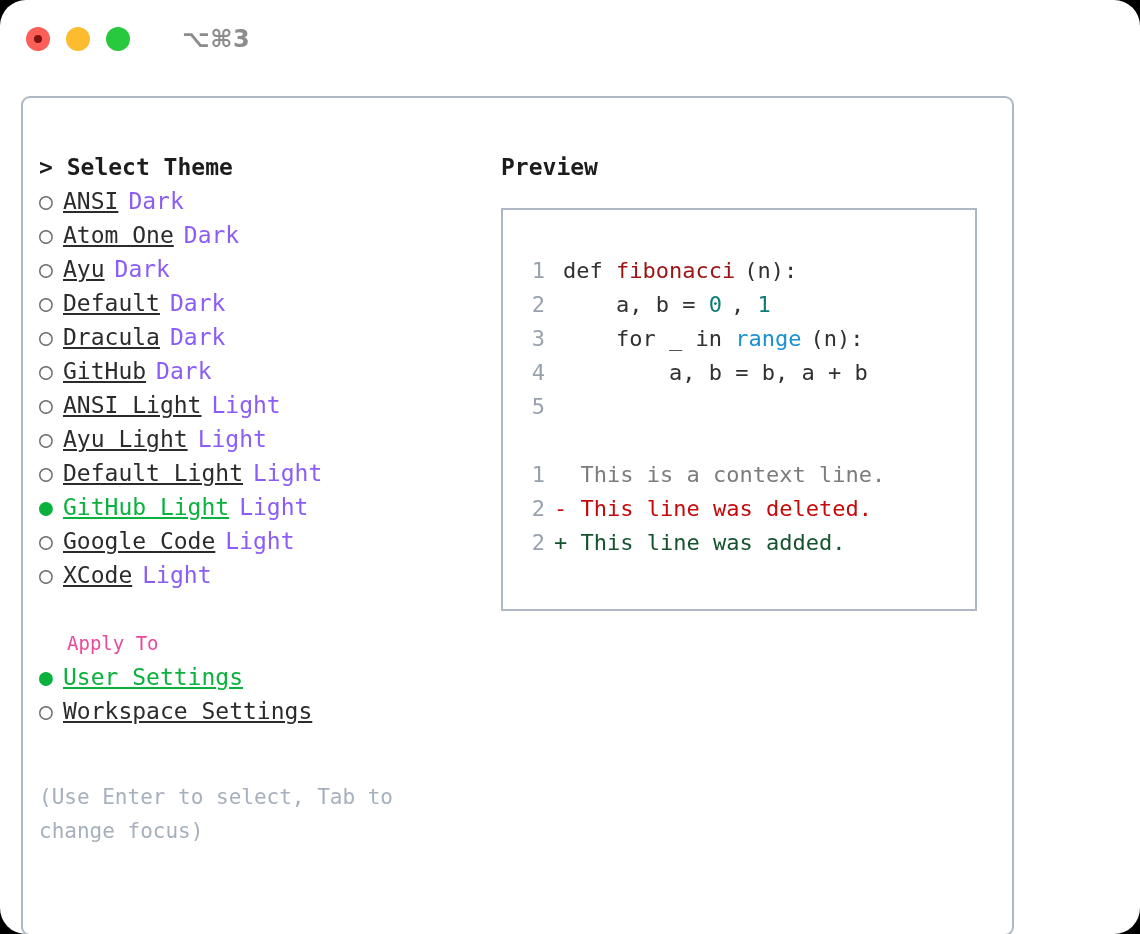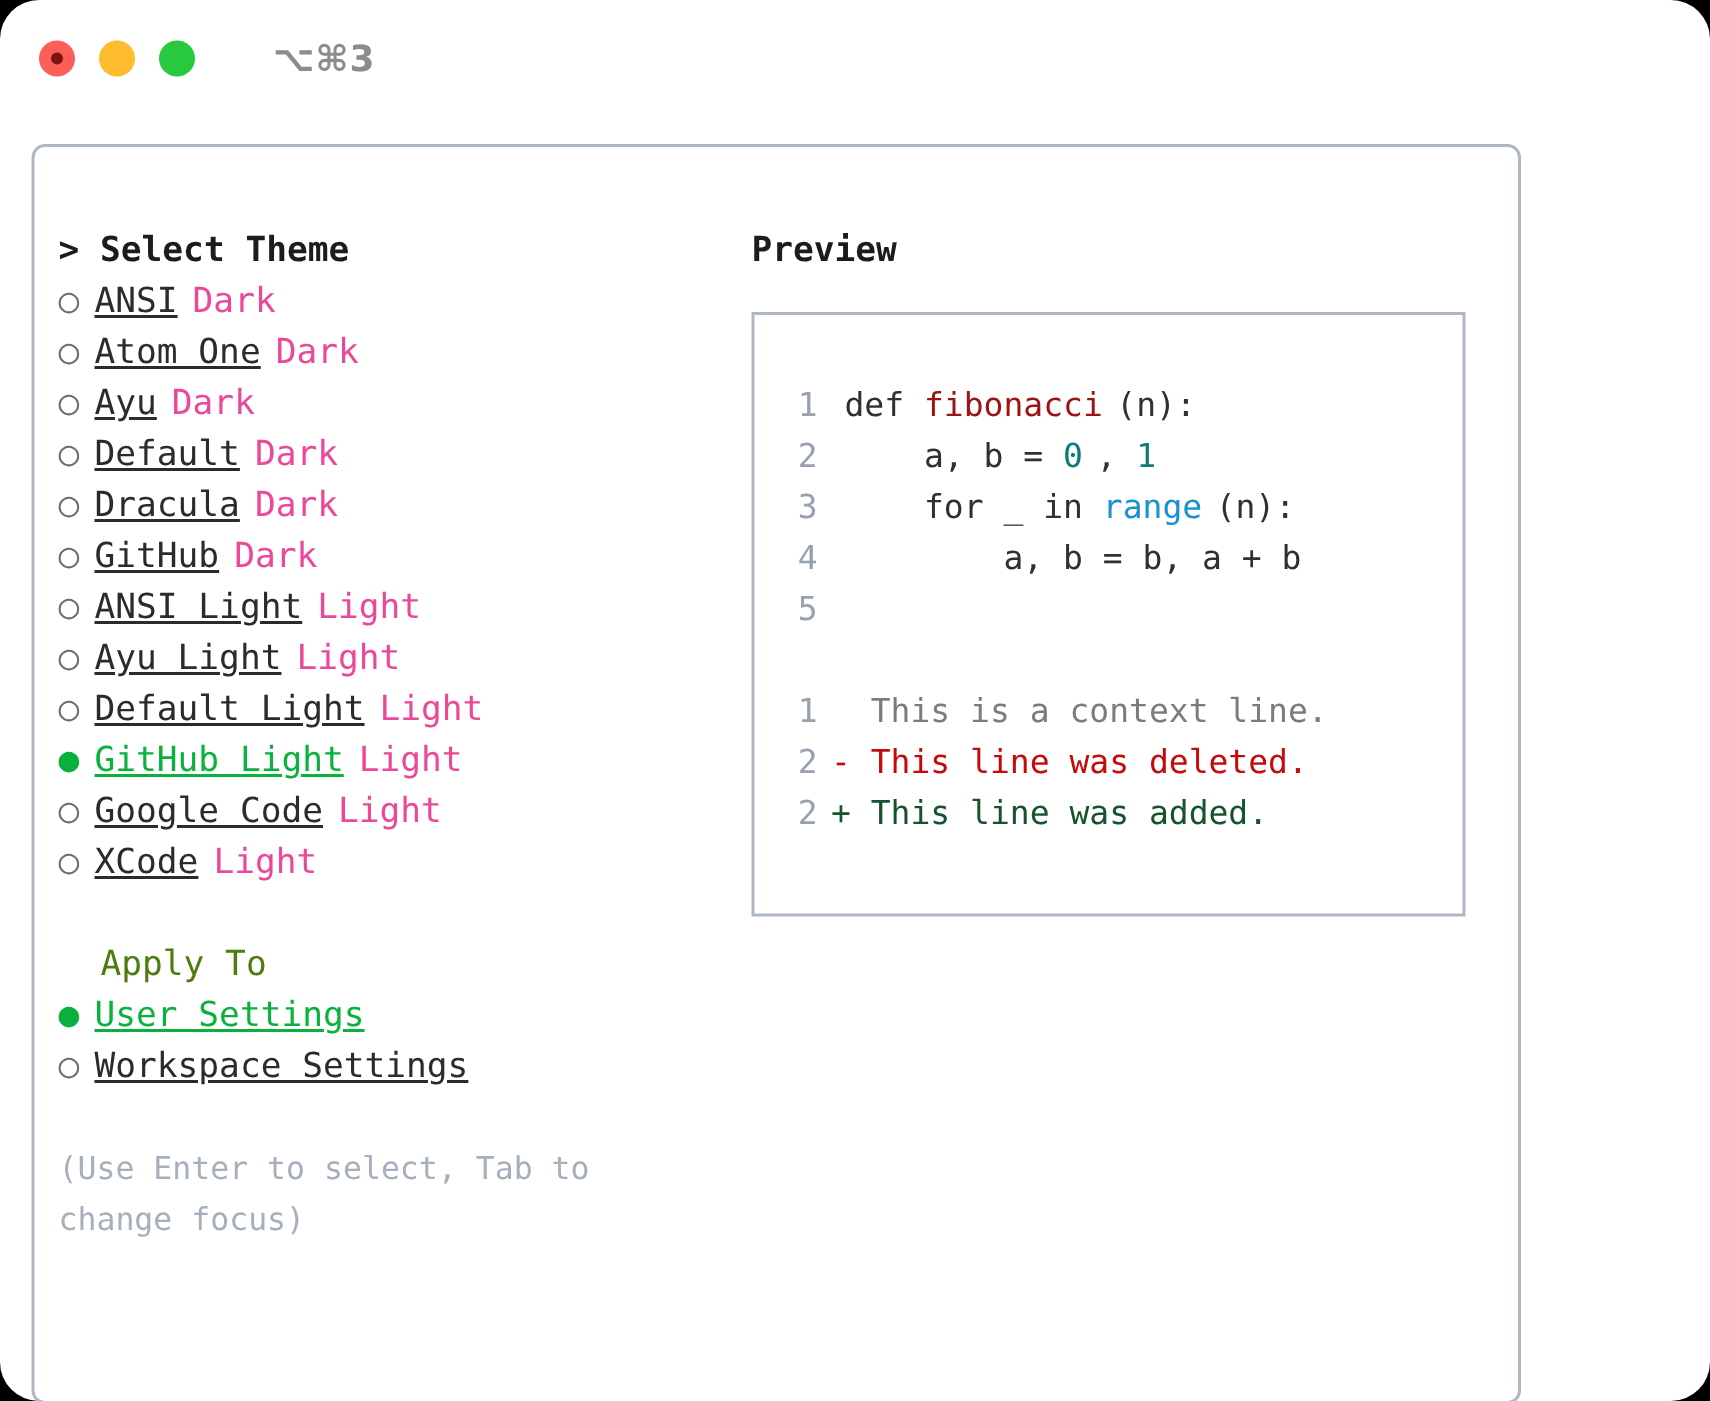--- a/index.html
+++ b/index.html
@@ -115,36 +115,36 @@
   .bullet {
     display: inline-block;
     width: 24px;
     flex: none;
     color: #6d6d6d;
   }
   .theme-row.selected .bullet { color: #0ab13c; }
   .theme-row.selected .theme-name { color: #0ab13c; }
   .theme-name { color: #2b2b2b; text-decoration: underline; }
   .theme-cat {
+    color: #8b5cf6;
+    margin-left: 10px;
+  }
+
+  .section-gap { height: 34px; }
+
+  .apply-label {
+    font-size: 19px;
+    line-height: 34px;
     color: #ec4899;
-    margin-left: 10px;
-  }
-
-  .section-gap { height: 34px; }
-
-  .apply-label {
-    font-size: 23px;
-    line-height: 34px;
-    color: #4d7c0f;
     padding-left: 28px;
     white-space: pre;
   }
 
   .hint {
-    margin-top: 34px;
+    margin-top: 52px;
     font-size: 21px;
     line-height: 34px;
     color: #a6b0bd;
     width: 400px;
     white-space: pre-wrap;
   }
 
   
   .right-col {
     position: absolute;

